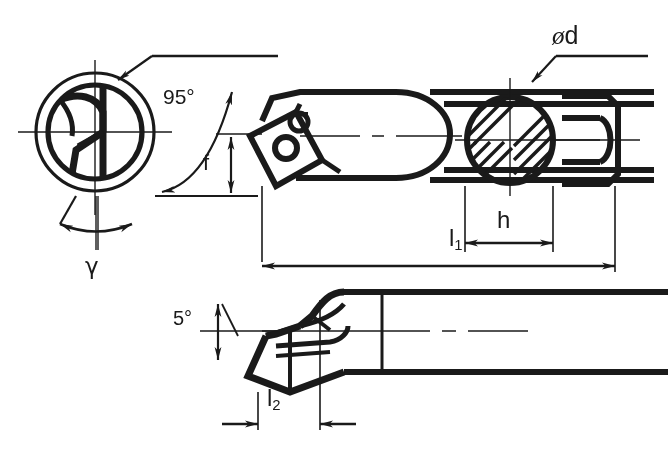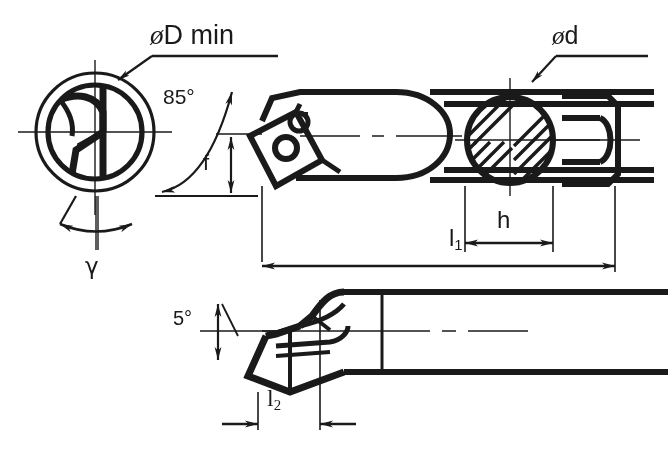--- a/index.html
+++ b/index.html
@@ -41,21 +41,21 @@
     font-weight: 400;
   }
   #lbl-dmin   { left: 150px; top: 22px;  font-size: 27px; }
   #lbl-phid   { left: 552px; top: 23px;  font-size: 25px; }
   #lbl-75     { left: 163px; top: 86px;  font-size: 21px; }
   #lbl-f      { left: 203px; top: 152px; font-size: 22px; }
   #lbl-gamma  { left: 85px;  top: 255px; font-size: 23px; font-family: "DejaVu Sans", sans-serif; }
   #lbl-l1     { left: 409px; top: 226px; font-size: 24px; margin-left: 40px; }
   #lbl-h      { left: 497px; top: 208px; font-size: 24px; }
   #lbl-5deg   { left: 173px; top: 308px; font-size: 20px; }
-  #lbl-l2     { left: 267px; top: 386px; font-size: 24px; font-family: Liberation Serif, serif; }
+  #lbl-l2     { left: 267px; top: 386px; font-size: 24px; }
 </style>
 </head>
 <body>
 
 <div id="page">
 
   <svg id="drawing" viewBox="0 0 670 460">
     <defs>
       <marker id="arrIn" markerWidth="14" markerHeight="8" refX="13" refY="4" orient="auto" markerUnits="userSpaceOnUse">
         <path d="M13,4 L0,0.6 L3.5,4 L0,7.4 Z" fill="#1a1a1a"></path>
@@ -236,29 +236,26 @@
         <line x1="258" y1="392" x2="258" y2="430" stroke-width="1.6"></line>
         <line x1="320" y1="300" x2="320" y2="430" stroke-width="1.6"></line>
         <g>
           <line x1="222" y1="424" x2="258" y2="424" stroke-width="2.4" marker-end="url(#arrIn)"></line>
           <line x1="356" y1="424" x2="320" y2="424" stroke-width="2.4" marker-end="url(#arrIn)"></line>
         </g>
       </g>
     </g>
   </svg>
 
-  <div class="lbl" id="lbl-dmin">
-    <span class="phi">ø</span><span>D min</span>
-  </div>
 
   <div class="lbl" id="lbl-phid">
     <span class="phi">ø</span><span>d</span>
   </div>
 
-  <div class="lbl" id="lbl-75">85°</div>
+  <div class="lbl" id="lbl-75">95°</div>
 
   <div class="lbl" id="lbl-f">f</div>
 
   <div class="lbl" id="lbl-gamma">γ</div>
 
   <div class="lbl" id="lbl-l1">
     <span>l</span><span class="sub">1</span>
   </div>
 
   <div class="lbl" id="lbl-h">h</div>

